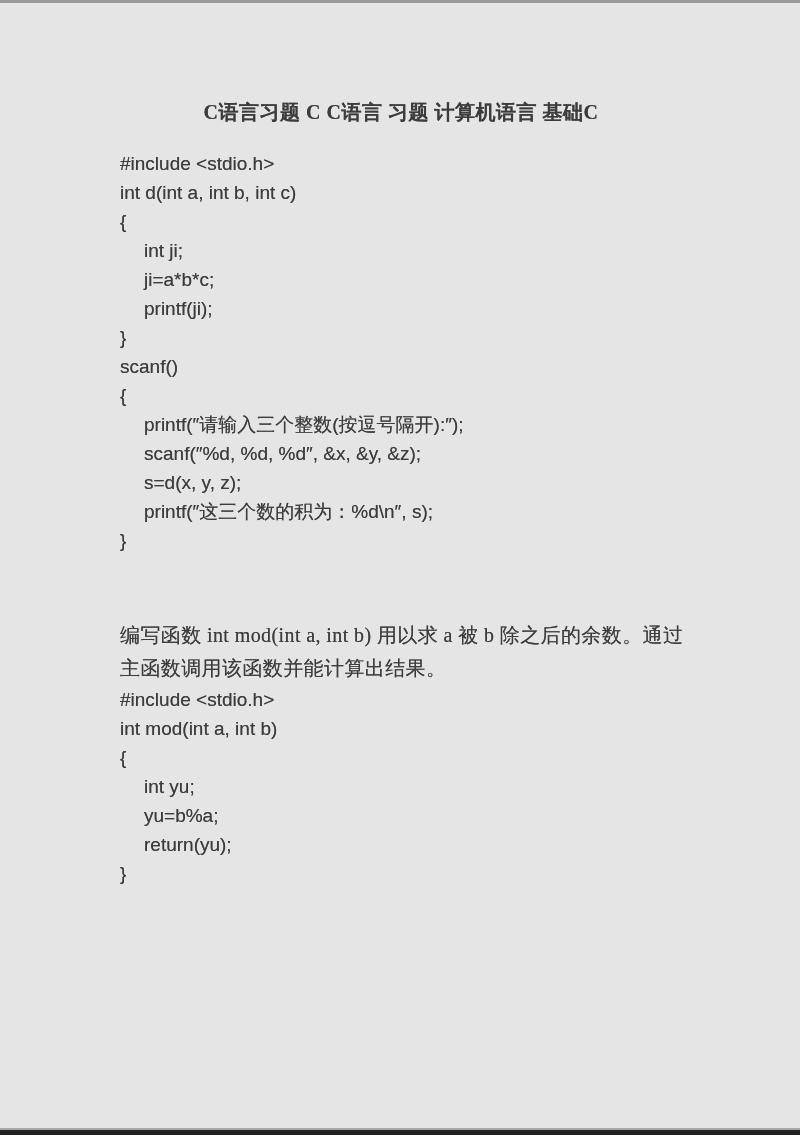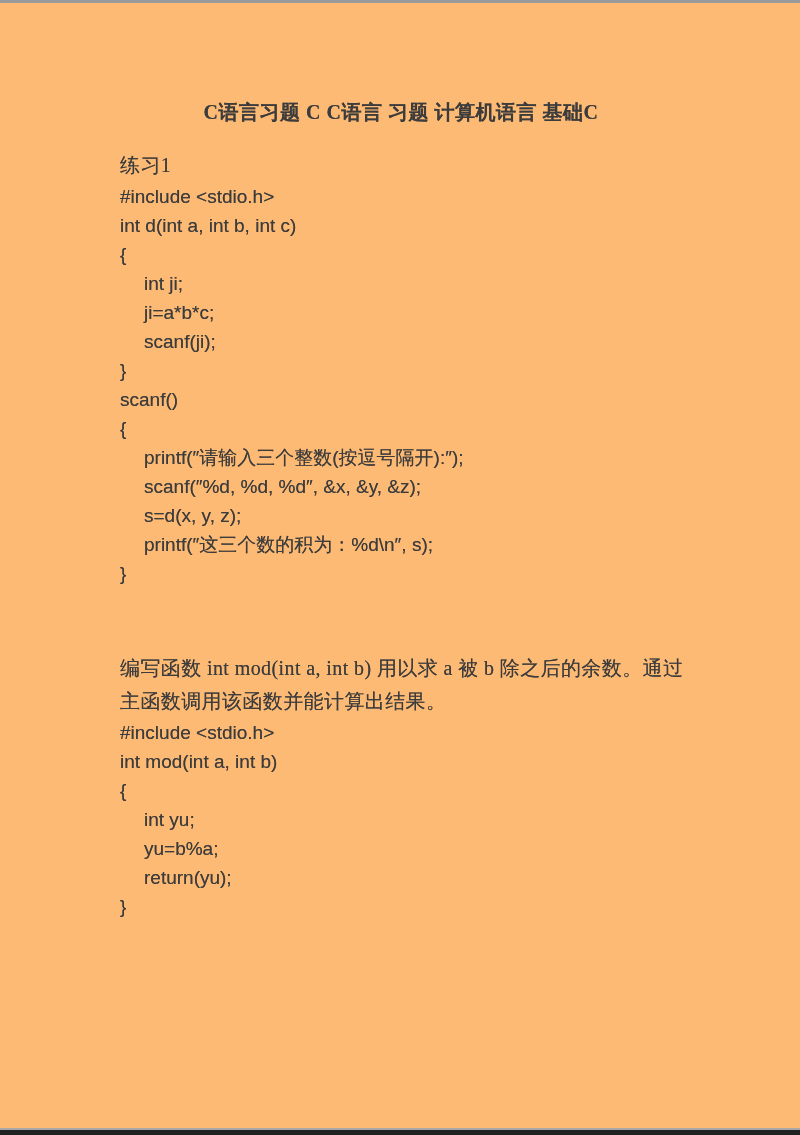--- a/index.html
+++ b/index.html
@@ -4,21 +4,21 @@
 <style>
   html, body {
     margin: 0;
     padding: 0;
     background: #ffffff;
   }
   .page {
     position: relative;
     width: 800px;
     height: 1135px;
-    background: #fdba74;
+    background: #e5e5e5;
     overflow: hidden;
     color: #3c3c3c;
     font-family: "Liberation Serif", "DejaVu Serif", serif;
   }
   .scan-edge-top {
     position: absolute;
     top: 0; left: 0; right: 0;
     height: 3px;
     background: #9a9a9a;
   }
@@ -75,30 +75,29 @@
 <body>
 
 <div class="page">
   <div class="scan-edge-top"></div>
 
   <div class="content">
     <h1 class="title">C语言习题 C C语言 习题 计算机语言 基础C</h1>
 
     <div>
   <section class="exercise">
-    <div class="exercise-label">练习1</div>
     <div>
           </div>
     <div>
             <div class="code-line">#include &lt;stdio.h&gt;</div>
             <div class="code-line">int d(int a, int b, int c)</div>
             <div class="code-line">{</div>
             <div class="code-line indent">int ji;</div>
             <div class="code-line indent">ji=a*b*c;</div>
-            <div class="code-line indent">scanf(ji);</div>
+            <div class="code-line indent">printf(ji);</div>
             <div class="code-line">}</div>
             <div class="code-line">scanf()</div>
             <div class="code-line">{</div>
             <div class="code-line indent">printf(″请输入三个整数(按逗号隔开):″);</div>
             <div class="code-line indent">scanf(″%d, %d, %d″, &amp;x, &amp;y, &amp;z);</div>
             <div class="code-line indent">s=d(x, y, z);</div>
             <div class="code-line indent">printf(″这三个数的积为：%d\n″, s);</div>
             <div class="code-line">}</div>
           </div>
   </section>

